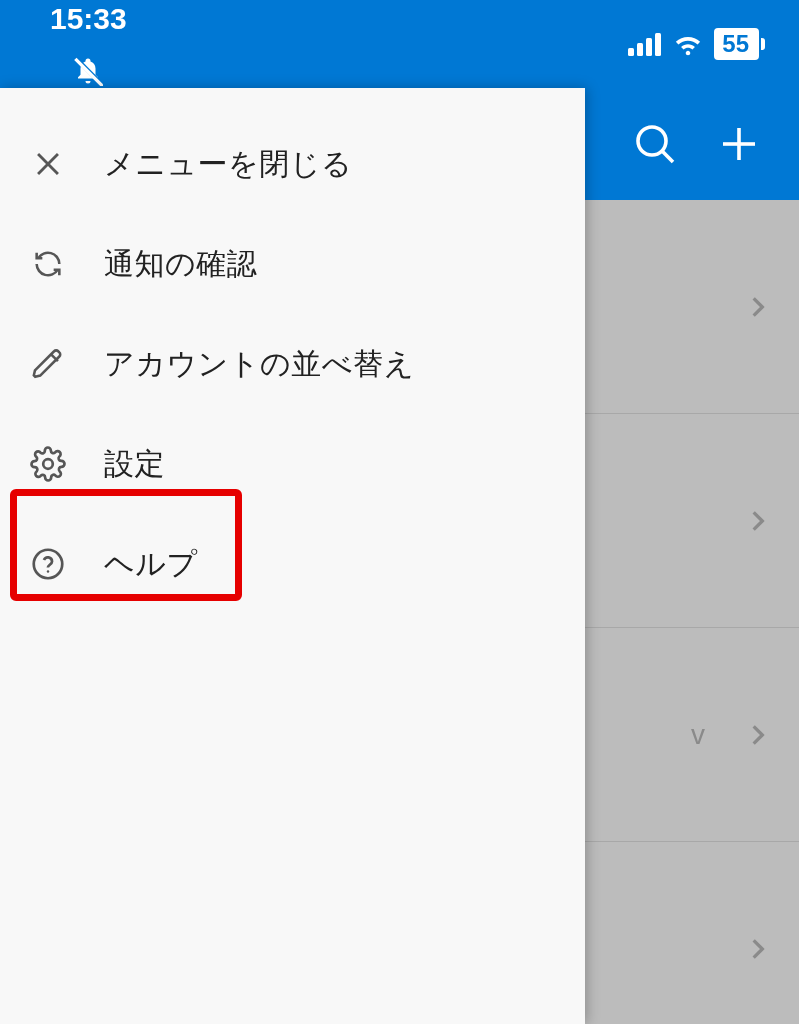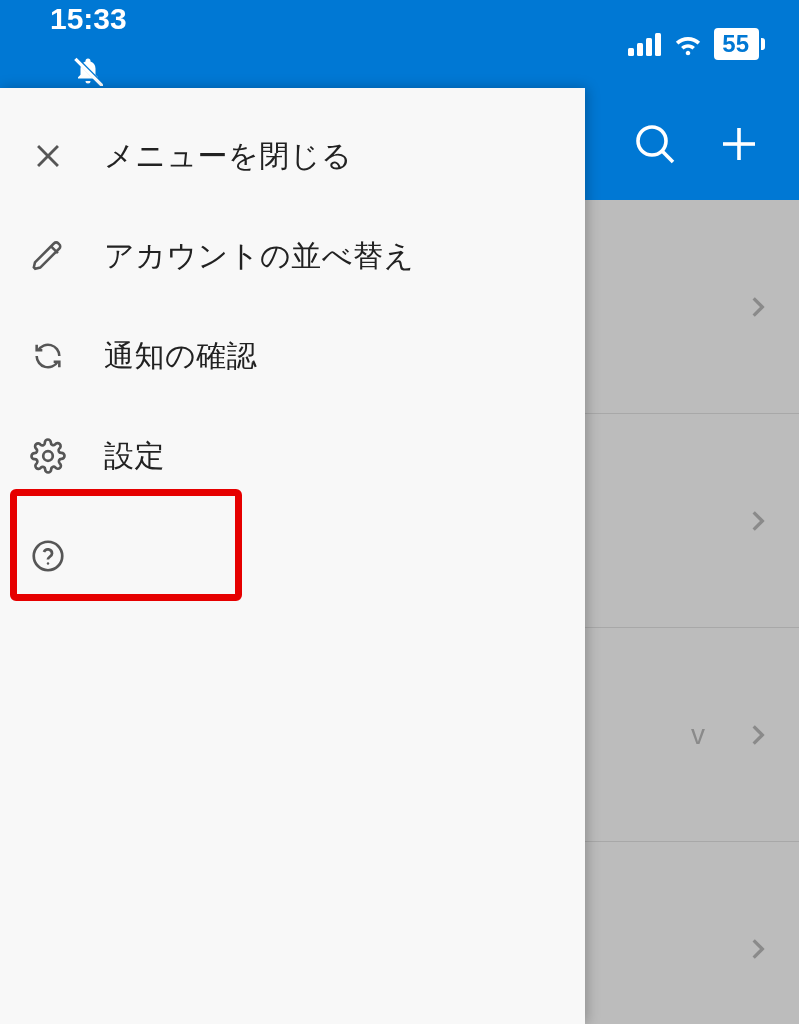--- a/index.html
+++ b/index.html
@@ -99,21 +99,21 @@
     }
     
     .drawer {
       position: absolute;
       top: 88px; left: 0;
       width: 585px;
       bottom: 0;
       background: #f8f8f8;
       z-index: 10;
       box-shadow: 2px 0 12px rgba(0,0,0,.25);
-      padding-top: 18px;
+      padding-top: 26px;
     }
     .menu-item {
       display: flex;
       align-items: center;
       gap: 32px;
       padding: 26px 24px;
       cursor: pointer;
     }
     .menu-icon {
       width: 48px;
@@ -227,56 +227,57 @@
         <line x1="5" y1="5" x2="19" y2="19"></line>
           <line x1="19" y1="5" x2="5" y2="19"></line>
       </svg>
     </span>
     <span class="menu-label">メニューを閉じる</span>
   </div>
 
   <div class="menu-item">
     <span class="menu-icon">
       <svg width="34" height="34" viewBox="0 0 24 24" fill="none" stroke="currentColor" stroke-width="1.8">
-        <path d="M3 21l3.5-.8L20 6.7a2 2 0 0 0 0-2.9l-.8-.8a2 2 0 0 0-2.9 0L2.8 16.5 2 20z"></path>
-        <line x1="14" y1="5" x2="19" y2="10"></line>
-      </svg>
-    </span>
-    <span class="menu-label">アカウントの並べ替え</span>
-  </div>
-
-  <div class="menu-item">
-    <span class="menu-icon">
-      <svg width="34" height="34" viewBox="0 0 24 24" fill="none" stroke="currentColor" stroke-width="1.8">
         <path d="M20 12a8 8 0 0 0-14.9-4"></path>
         <polyline points="4 4 4 8 8 8"></polyline>
         <path d="M4 12a8 8 0 0 0 14.9 4"></path>
         <polyline points="20 20 20 16 16 16"></polyline>
       </svg>
     </span>
     <span class="menu-label">通知の確認</span>
   </div>
 
+  <div class="menu-item">
+    <span class="menu-icon">
+      <svg width="34" height="34" viewBox="0 0 24 24" fill="none" stroke="currentColor" stroke-width="1.8">
+        <path d="M3 21l3.5-.8L20 6.7a2 2 0 0 0 0-2.9l-.8-.8a2 2 0 0 0-2.9 0L2.8 16.5 2 20z"></path>
+        <line x1="14" y1="5" x2="19" y2="10"></line>
+      </svg>
+    </span>
+    <span class="menu-label">アカウントの並べ替え</span>
+  </div>
+
 
   <div class="menu-item" id="settings-item">
     <span class="menu-icon">
       <svg width="36" height="36" viewBox="0 0 24 24" fill="none" stroke="currentColor" stroke-width="1.8">
         <circle cx="12" cy="12" r="3.2"></circle>
         <path d="M19.4 15a1.7 1.7 0 0 0 .3 1.8l.1.1a2 2 0 1 1-2.8 2.8l-.1-.1a1.7 1.7 0 0 0-1.8-.3 1.7 1.7 0 0 0-1 1.5V21a2 2 0 0 1-4 0v-.1a1.7 1.7 0 0 0-1-1.5 1.7 1.7 0 0 0-1.8.3l-.1.1A2 2 0 1 1 4.4 17l.1-.1a1.7 1.7 0 0 0 .3-1.8 1.7 1.7 0 0 0-1.5-1H3a2 2 0 0 1 0-4h.1a1.7 1.7 0 0 0 1.5-1 1.7 1.7 0 0 0-.3-1.8l-.1-.1A2 2 0 1 1 7 4.4l.1.1a1.7 1.7 0 0 0 1.8.3 1.7 1.7 0 0 0 1-1.5V3a2 2 0 0 1 4 0v.1a1.7 1.7 0 0 0 1 1.5 1.7 1.7 0 0 0 1.8-.3l.1-.1A2 2 0 1 1 19.6 7l-.1.1a1.7 1.7 0 0 0-.3 1.8 1.7 1.7 0 0 0 1.5 1H21a2 2 0 0 1 0 4h-.1a1.7 1.7 0 0 0-1.5 1z"></path>
       </svg>
     </span>
     <span class="menu-label">設定</span>
   </div>
 
   <div class="menu-item">
     <span class="menu-icon">
       <svg width="36" height="36" viewBox="0 0 24 24" fill="none" stroke="currentColor" stroke-width="1.8">
         <circle cx="12" cy="12" r="9.5"></circle>
         <path d="M9.3 9.3a2.8 2.8 0 0 1 5.4 1c0 1.9-2.8 2.4-2.8 4"></path>
         <circle cx="12" cy="17" r="0.8" fill="currentColor" stroke="none"></circle>
       </svg>
     </span>
+    <span class="menu-label">ヘルプ</span>
   </div>
 
 
 </div>
 
 <div class="highlight-box" style="left:10px; top:489px; width:232px; height:112px;"></div>
 
 </body></html>

